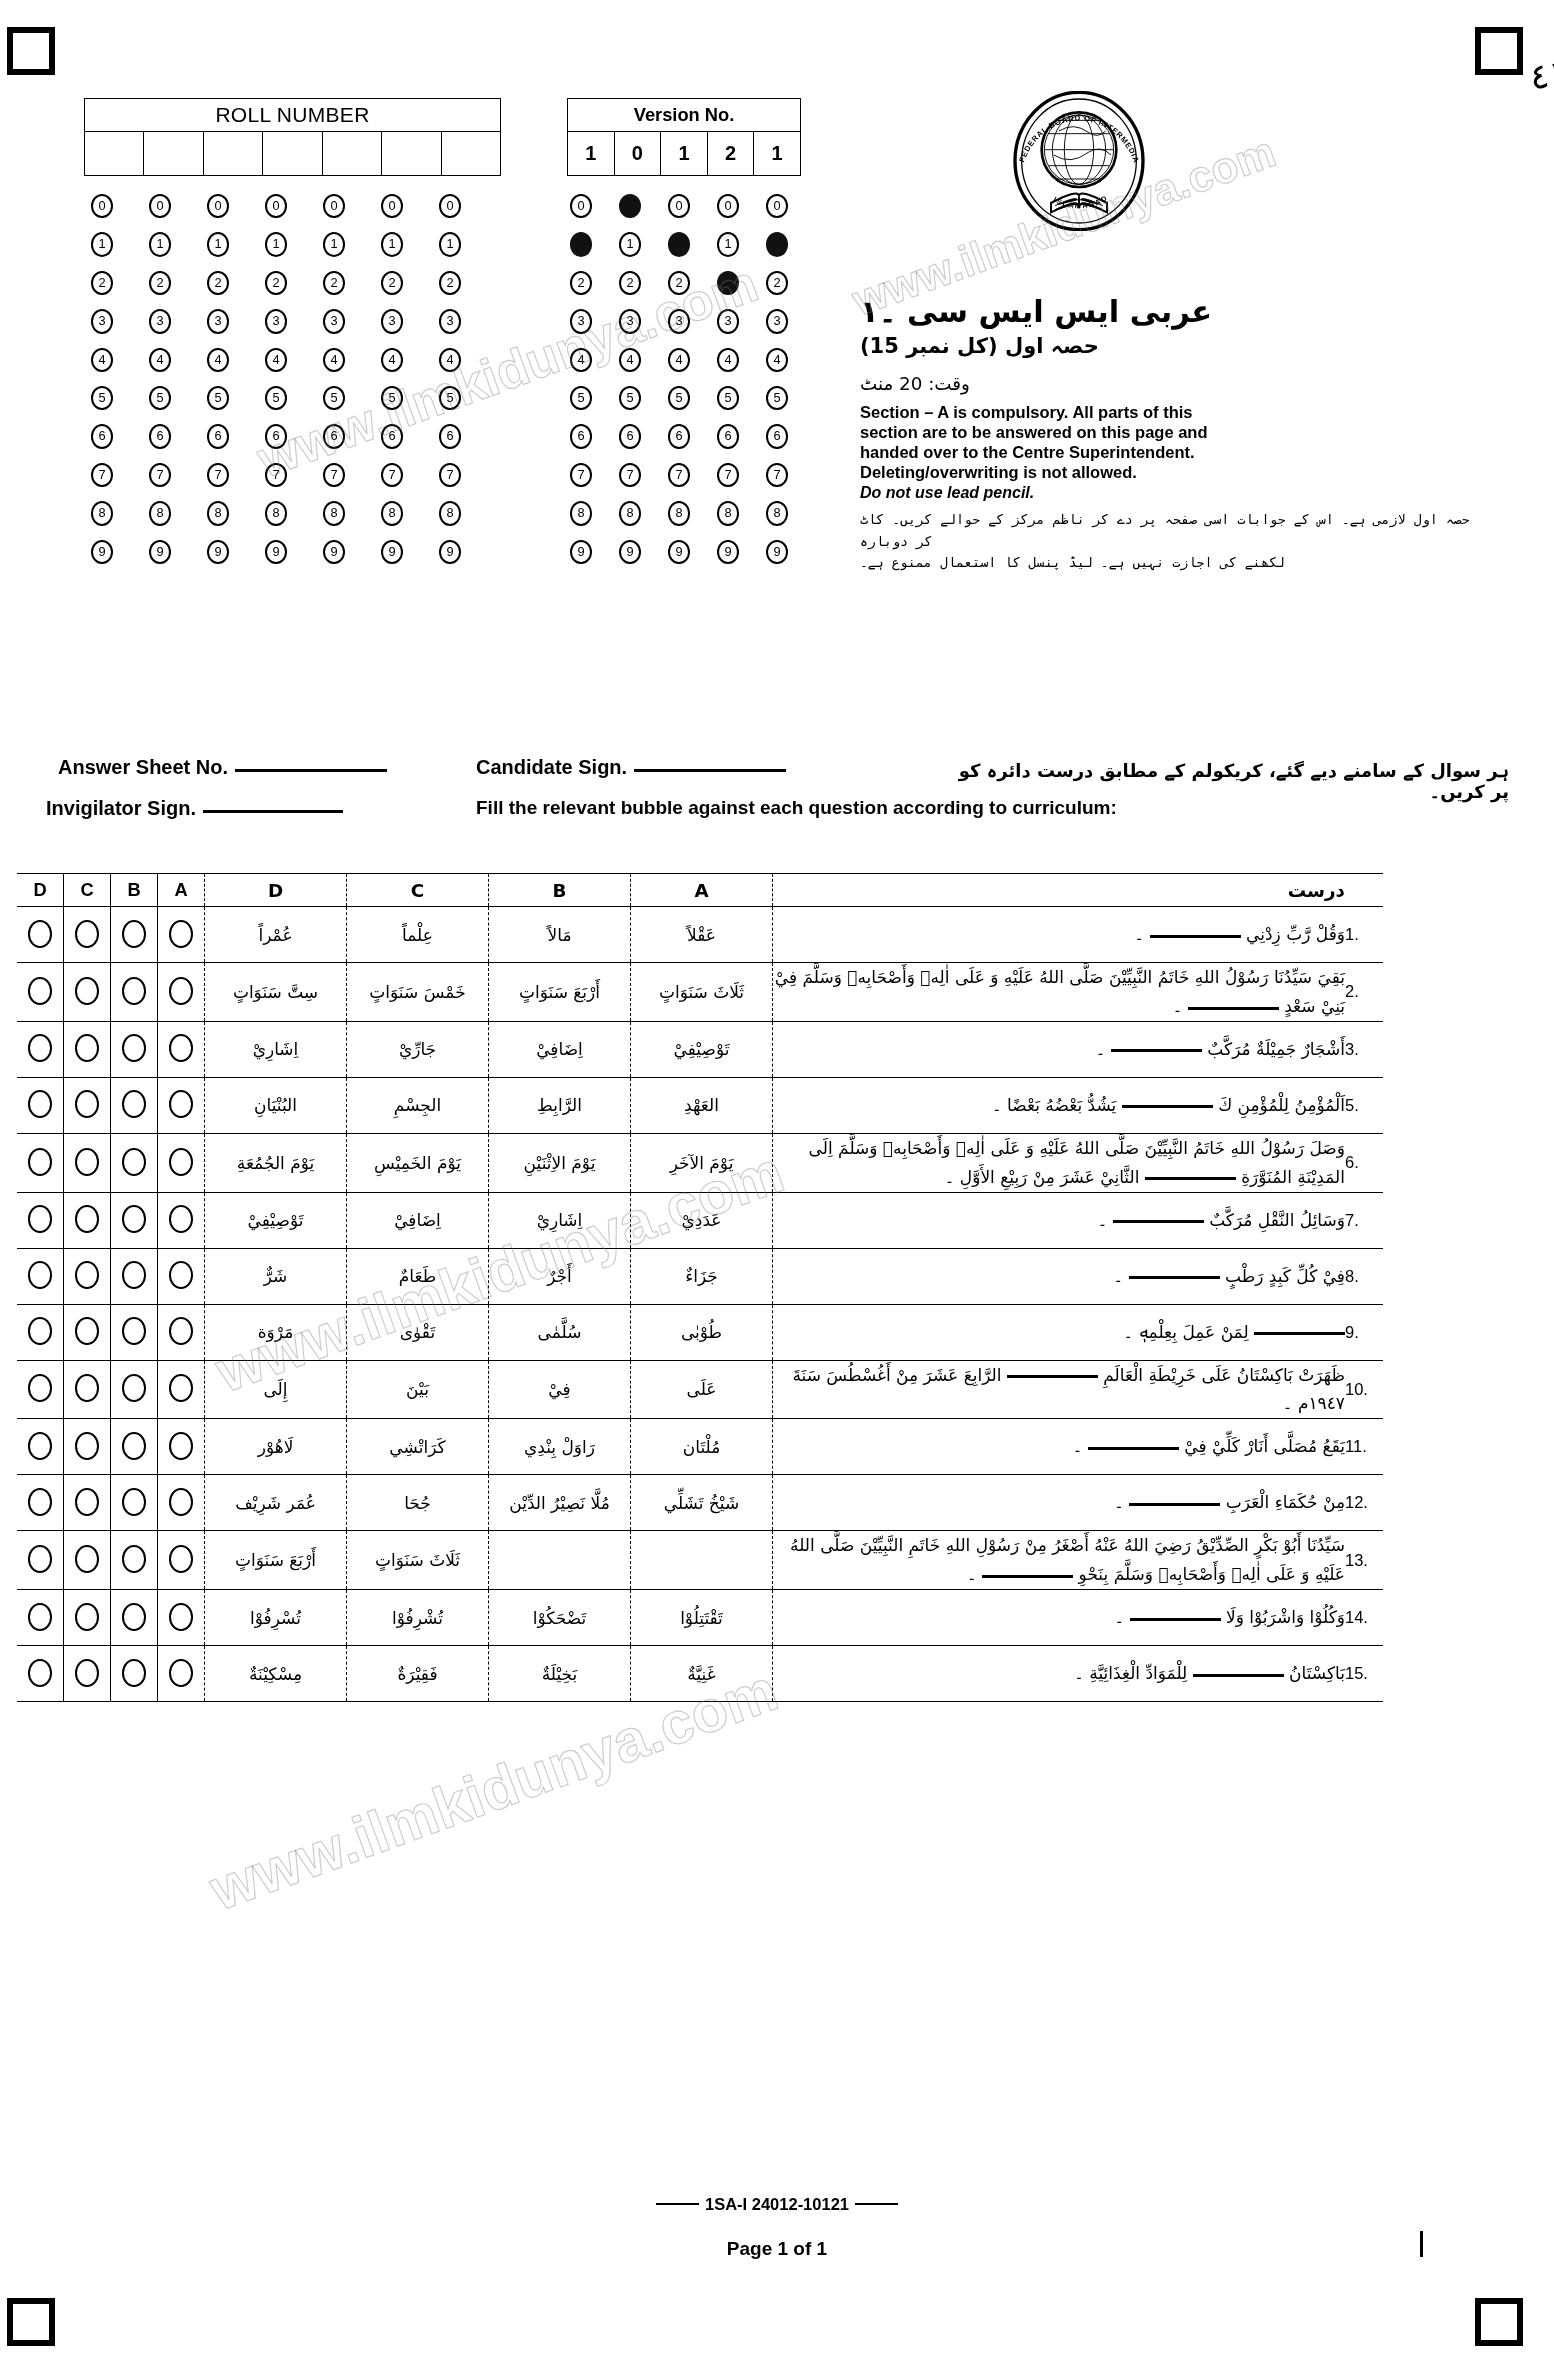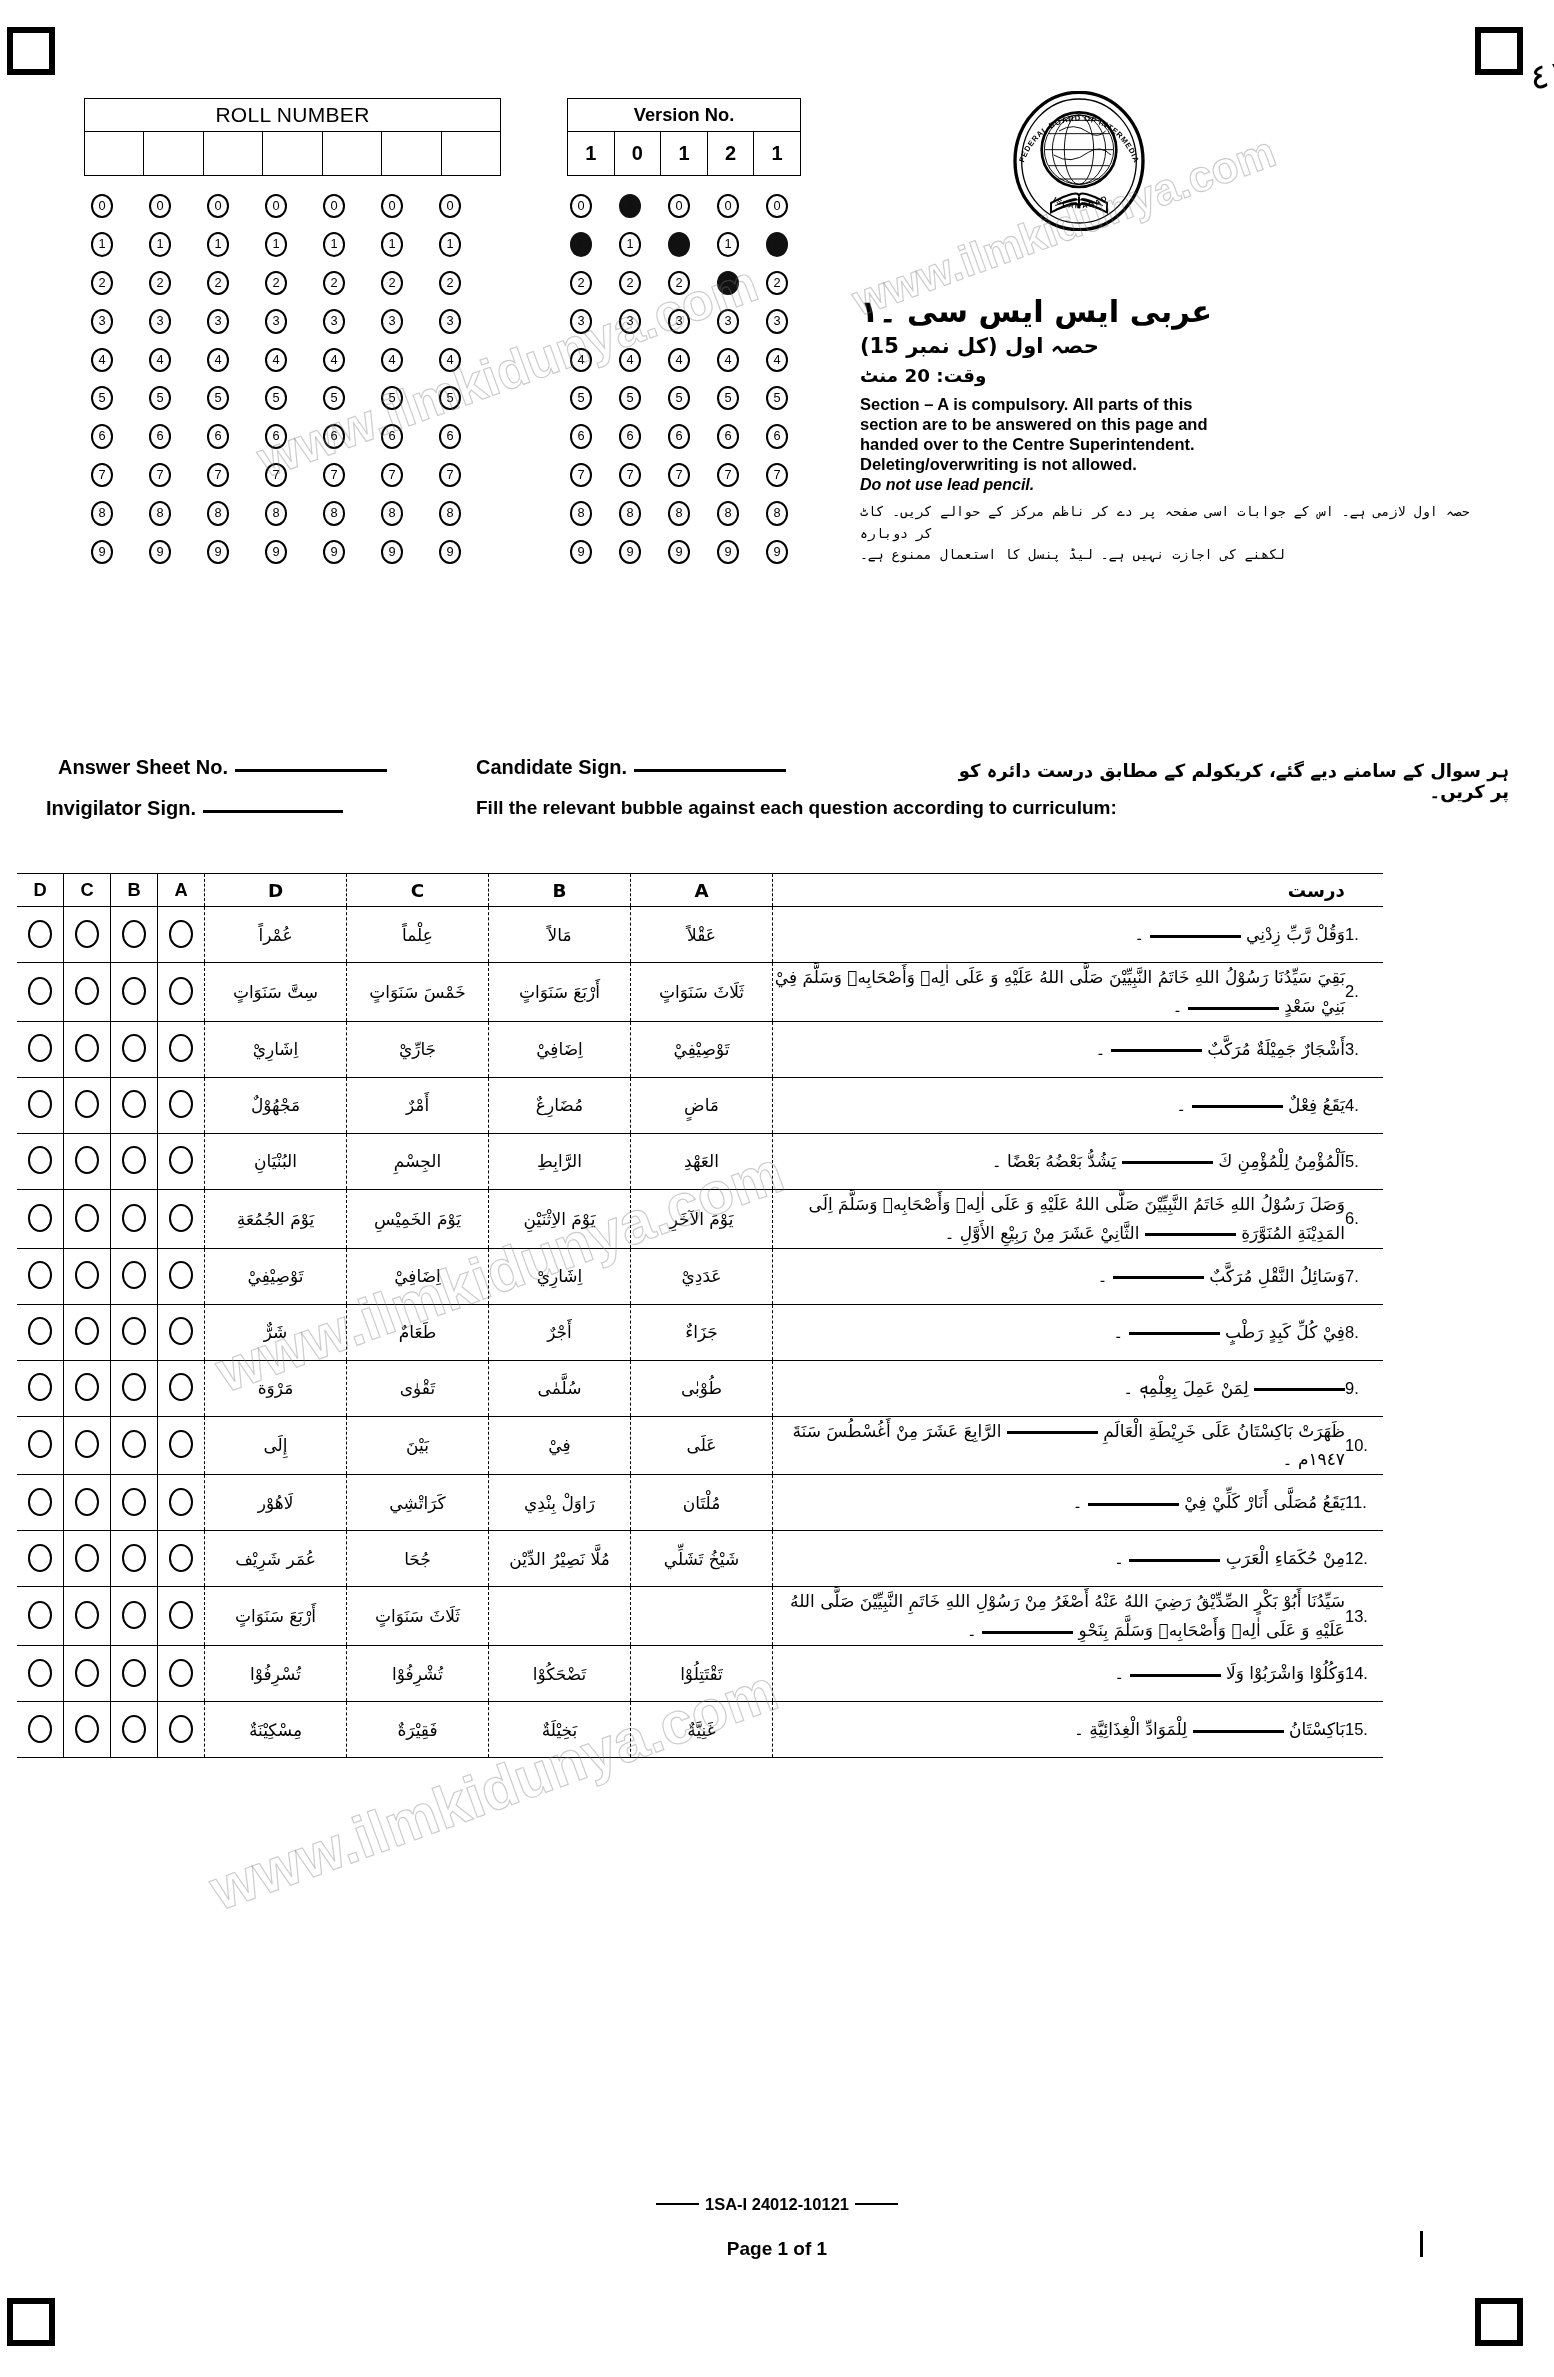--- a/index.html
+++ b/index.html
@@ -52,21 +52,21 @@
   .logo{position:absolute;left:1012px;top:91px;width:134px;height:140px;}
   .logo svg{width:100%;height:100%;}
 
   
   .hand{position:absolute;left:1530px;top:55px;font-size:35px;font-family:"DejaVu Serif", serif;transform:rotate(-8deg);}
 
   
   .titleblock{position:absolute;left:860px;top:293px;width:616px;text-align:left;}
   .t-ur1{font-size:30.5px;font-weight:bold;direction:rtl;font-family:"DejaVu Sans", sans-serif;line-height:1.25;}
   .t-ur2{font-size:21px;font-weight:bold;direction:rtl;font-family:"DejaVu Sans", sans-serif;margin-top:2.4px;}
-  .t-ur3{font-size:18.3px;font-weight:bold;direction:rtl;font-family:"DejaVu Sans", sans-serif;margin-top:7px;}
+  .t-ur3{font-size:18.3px;font-weight:normal;direction:rtl;font-family:"DejaVu Sans", sans-serif;margin-top:15px;}
   .t-en{font-size:16.5px;font-weight:bold;line-height:1.22;margin-top:8.5px;}
   .t-it{font-size:16px;font-style:italic;font-weight:bold;margin-top:1.2px;}
   .t-urn{font-size:13.4px;direction:rtl;font-family:Liberation Mono, monospace;margin-top:8.5px;line-height:1.6;}
 
   
   .signrow{position:absolute;left:46px;top:756px;width:1463px;font-size:20px;font-weight:bold;}
   .sline{display:inline-block;width:152px;border-bottom:3px solid #000;height:0.6px;vertical-align:1.8px;margin-left:7.3px;}
   .sline.short{width:140px;}
   .row1{position:absolute;left:12px;top:0;}
   .row2{position:absolute;left:0;top:41px;}
@@ -433,32 +433,20 @@
           <td class="copt">اِضَافِيْ</td>
           <td class="copt">تَوْصِيْفِيْ</td>
           <td class="cq">أَشْجَارٌ جَمِيْلَةٌ مُرَكَّبٌ <span class="blank"></span> ۔</td>
           <td class="cn">3.</td>
         </tr>
         <tr class="qrow">
           <td class="cb"><span class="obub"></span></td>
           <td class="cb"><span class="obub"></span></td>
           <td class="cb"><span class="obub"></span></td>
           <td class="cb last"><span class="obub"></span></td>
-          <td class="copt">مَجْهُوْلٌ</td>
-          <td class="copt">أَمْرٌ</td>
-          <td class="copt">مُضَارِعٌ</td>
-          <td class="copt">مَاضٍ</td>
-          <td class="cq">يَقَعُ فِعْلٌ <span class="blank"></span> ۔</td>
-          <td class="cn">4.</td>
-        </tr>
-        <tr class="qrow">
-          <td class="cb"><span class="obub"></span></td>
-          <td class="cb"><span class="obub"></span></td>
-          <td class="cb"><span class="obub"></span></td>
-          <td class="cb last"><span class="obub"></span></td>
           <td class="copt">البُنْيَانِ</td>
           <td class="copt">الجِسْمِ</td>
           <td class="copt">الرَّابِطِ</td>
           <td class="copt">العَهْدِ</td>
           <td class="cq">اَلْمُؤْمِنُ لِلْمُؤْمِنِ كَ <span class="blank"></span> يَشُدُّ بَعْضُهُ بَعْضًا ۔</td>
           <td class="cn">5.</td>
         </tr>
         <tr class="qrow">
           <td class="cb"><span class="obub"></span></td>
           <td class="cb"><span class="obub"></span></td>

